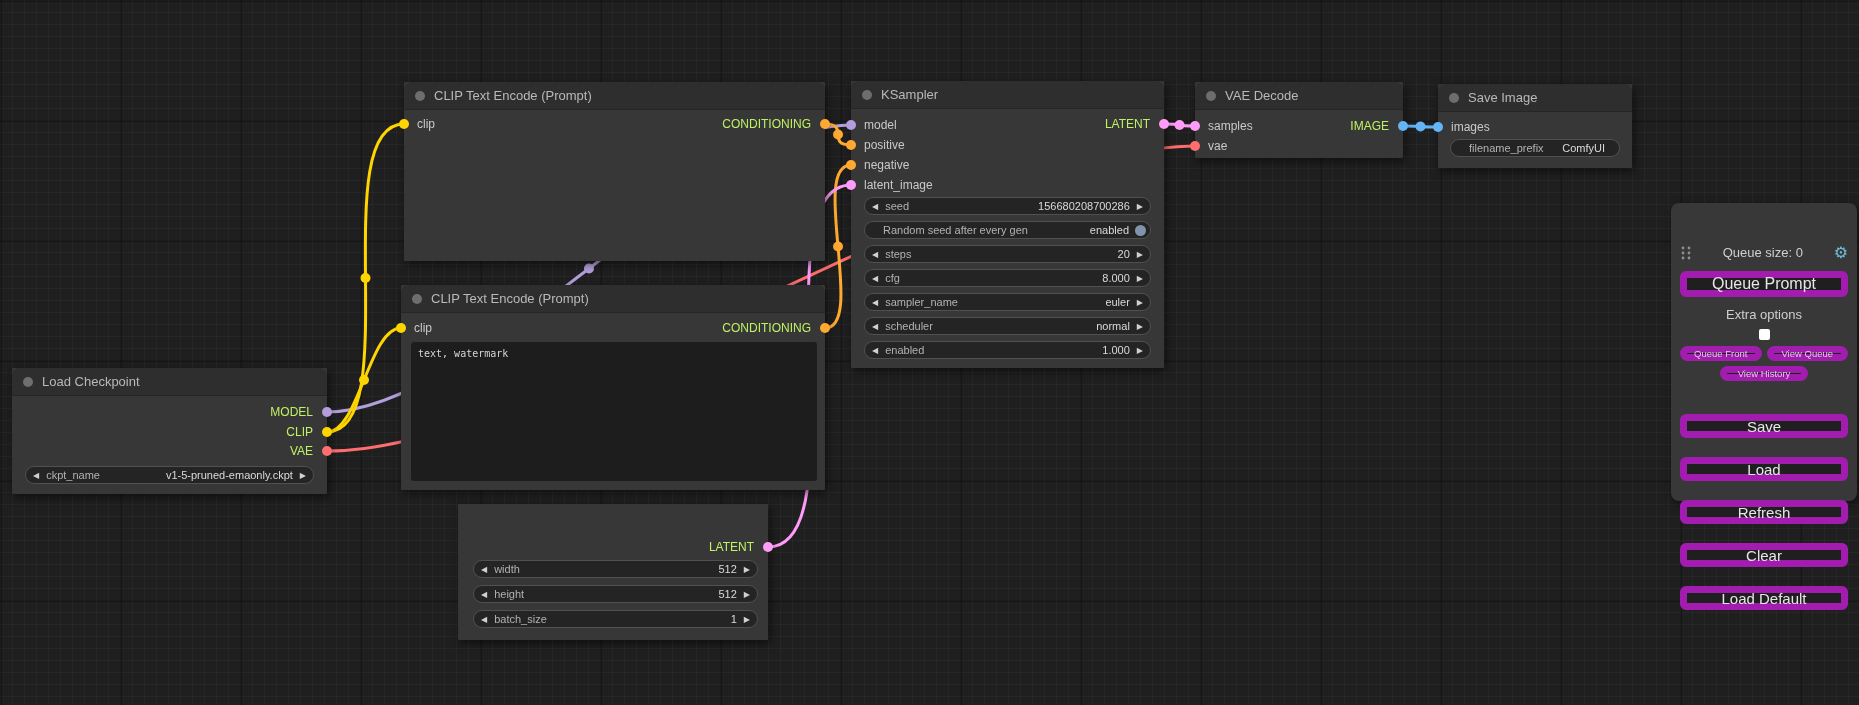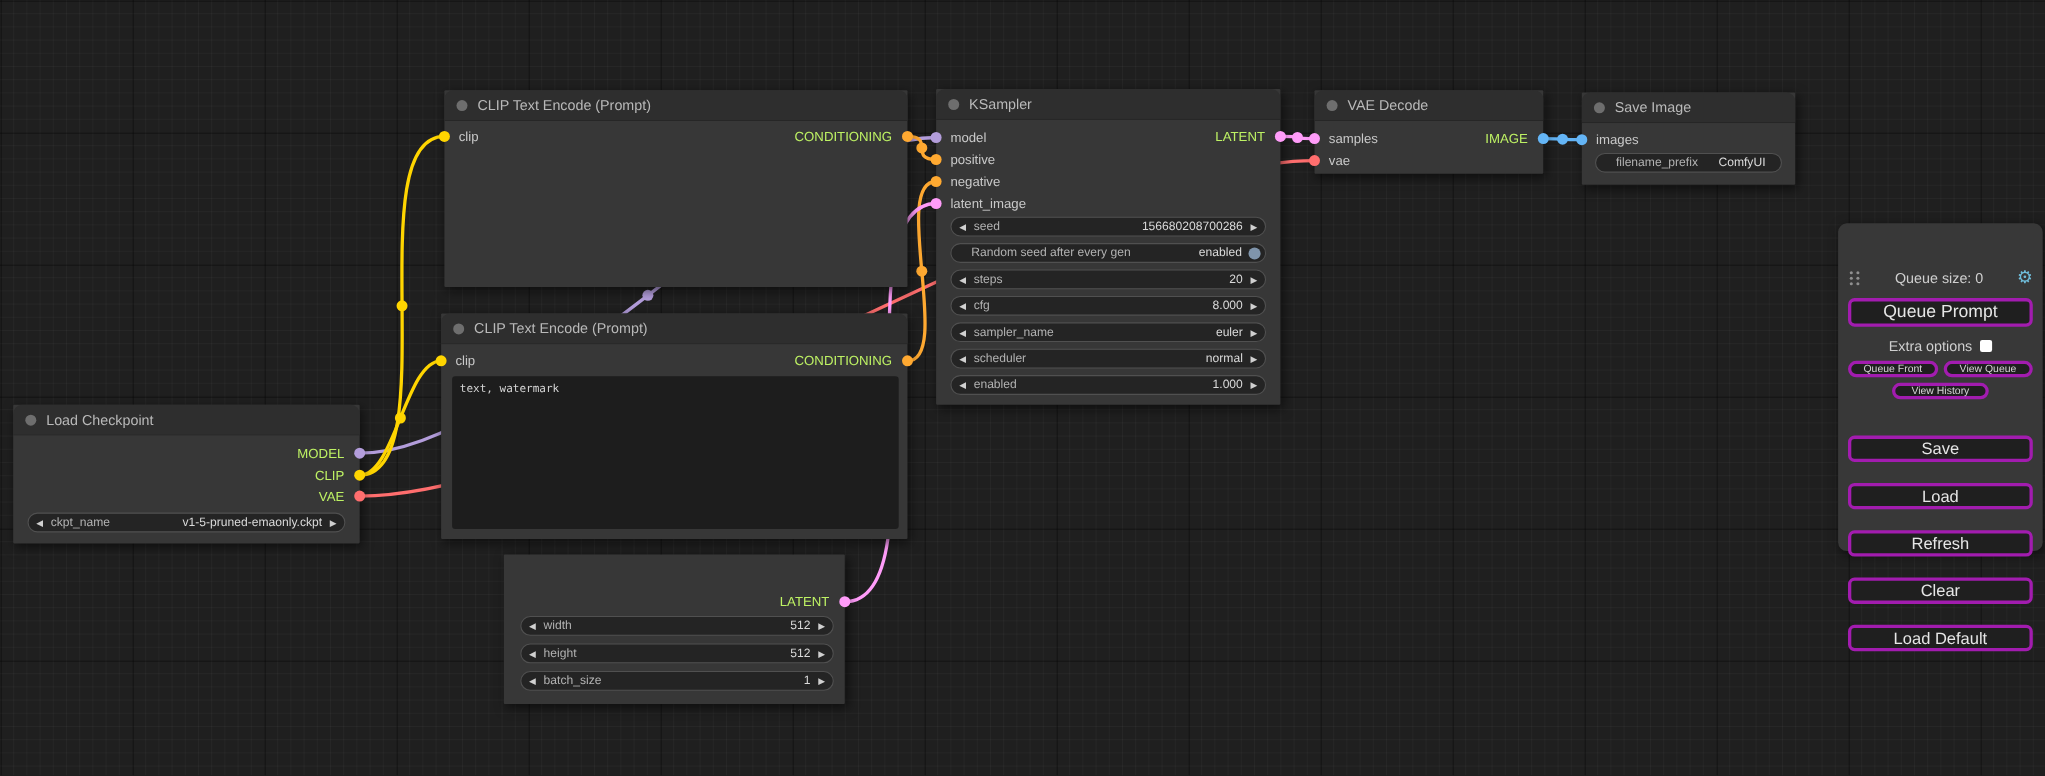--- a/index.html
+++ b/index.html
@@ -39,27 +39,27 @@
   .tbox{position:absolute;background:#1d1d1d;border-radius:3px;color:#d4d4d4;
     font-family:"DejaVu Sans Mono",monospace;font-size:10px;line-height:1.5;
     padding:4px 7px;box-sizing:border-box;white-space:pre-wrap;word-break:break-word;}
   
   #queue-panel{position:absolute;left:1671px;top:203px;width:186px;height:298px;
     background:#383838;border-radius:8px;box-shadow:2px 3px 10px rgba(0,0,0,.55);
     z-index:4;box-sizing:border-box;padding:10px 9px 8px 9px;}
   .qhead{display:flex;align-items:flex-start;height:18px;margin-top:32px;}
   .qsize{flex:1;text-align:center;font-size:13px;color:#cfcfcf;}
   .gear{font-size:16px;color:#6fbcd9;line-height:16px;cursor:pointer;}
-  .qbtn{background:#1f1f1f;border:3px solid #a21caf;border-radius:6px;color:#e6e6e6;
+  .qbtn{background:#1f1f1f;border:7px solid #a21caf;border-radius:6px;color:#e6e6e6;
     text-align:center;cursor:pointer;box-sizing:border-box;
     display:flex;align-items:center;justify-content:center;}
   .qbig{width:100%;height:24px;font-size:15px;margin-top:19px;}
   .qprompt{width:100%;height:26px;font-size:16px;margin-top:8px;}
   .extras{display:flex;align-items:center;justify-content:center;gap:7px;
-    margin-top:10px;font-size:13px;color:#cfcfcf;}
+    margin-top:10px;font-size:13px;color:#cfcfcf;flex-direction:column;}
   .checkbox{width:11px;height:11px;background:#ffffff;border-radius:2px;cursor:pointer;}
   .qsmallrow{display:flex;gap:5px;margin-top:6px;}
   .qsmall{flex:1;height:15px;font-size:9.5px;border-radius:9px;color:#d6d6d6;}
   .qhistwrap{display:flex;justify-content:center;margin-top:5px;}
   .qhist{width:88px;height:15px;font-size:9.5px;border-radius:9px;color:#d6d6d6;}
   .spacer{height:14px;}
 </style>
 </head>
 <body>
 

